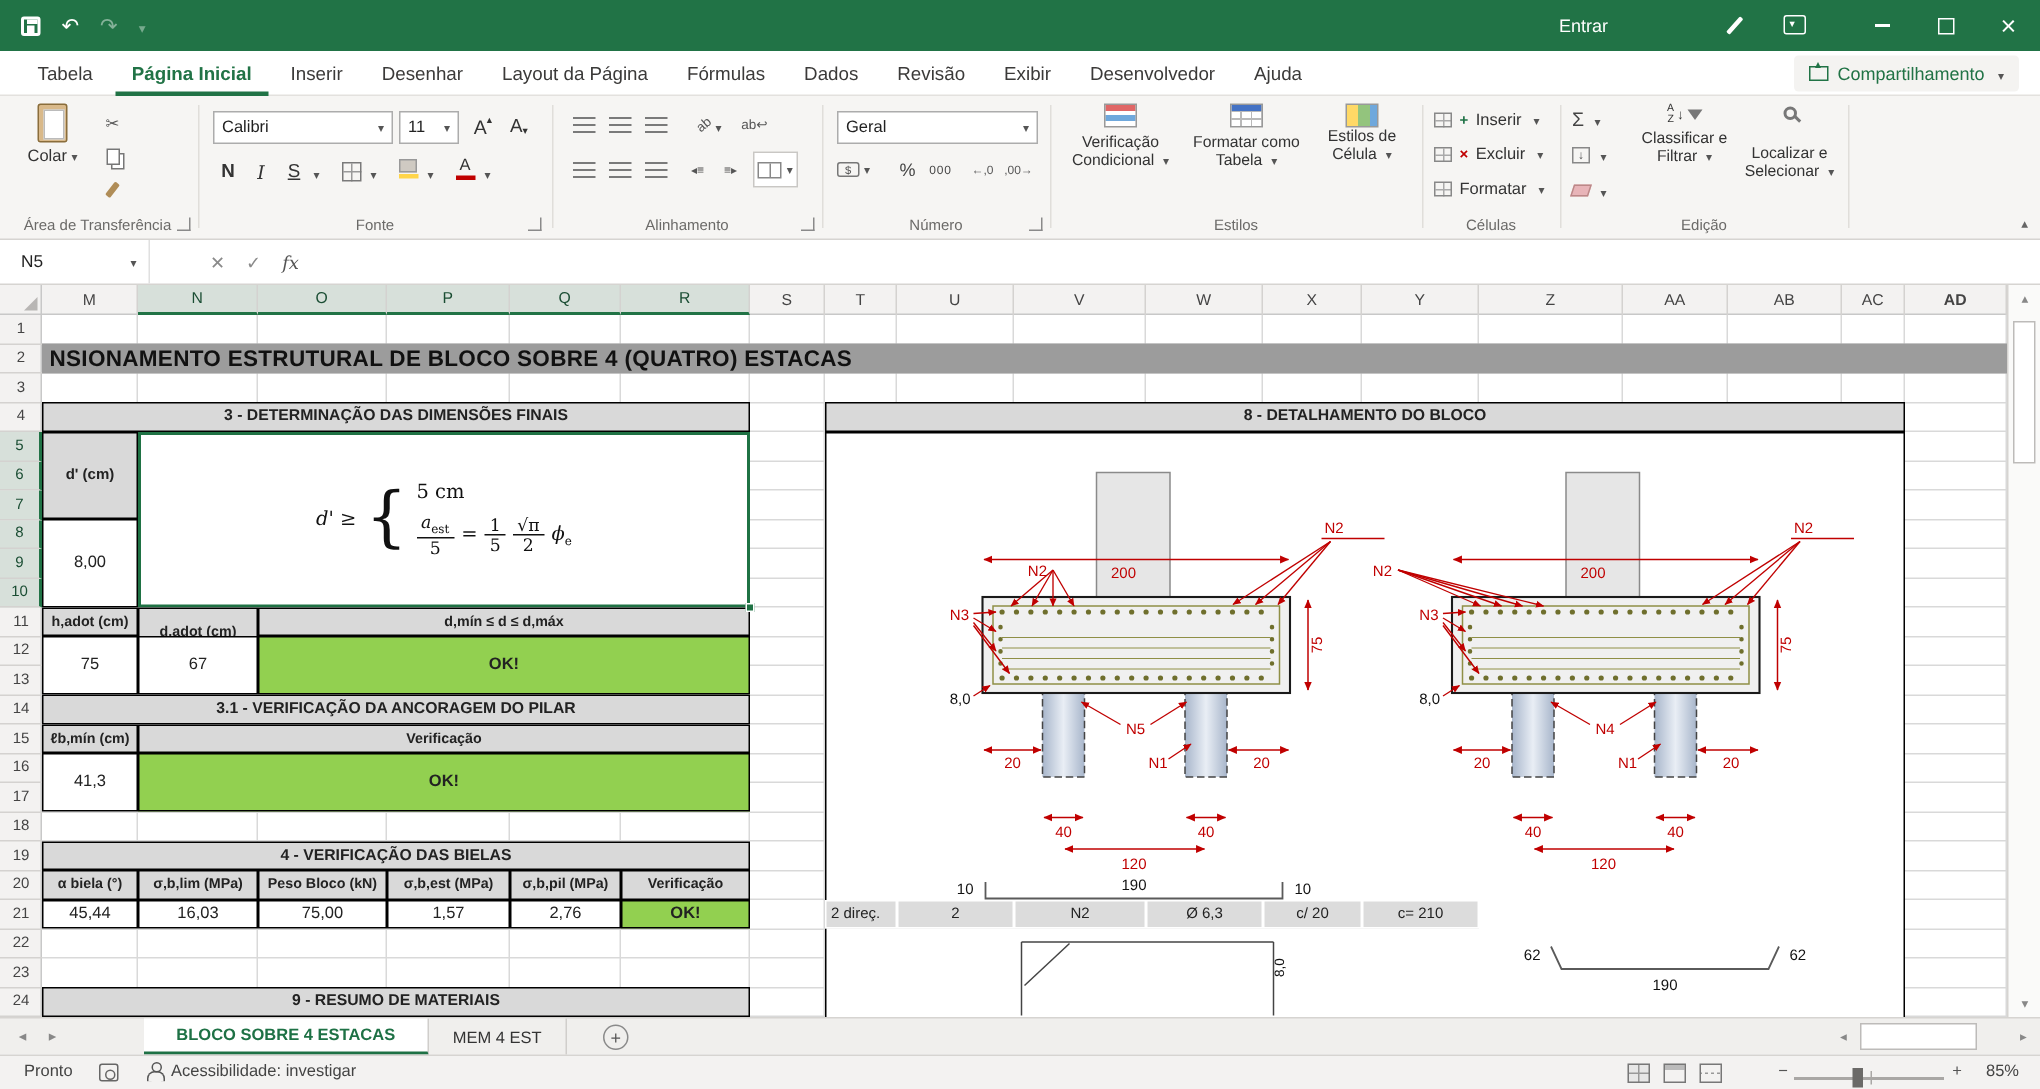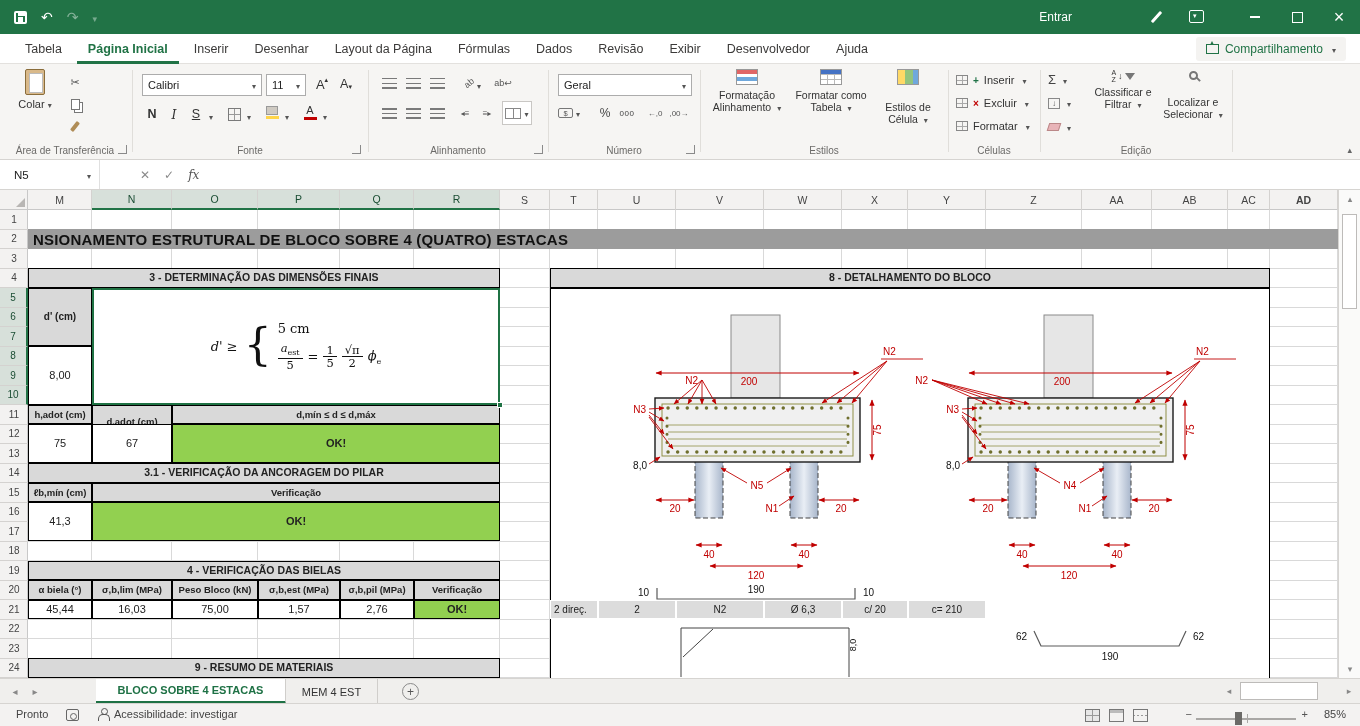--- a/index.html
+++ b/index.html
@@ -277,29 +277,29 @@
     <div class="albtn" style="left:594px;top:39px;font-size:12px;color:#444">%</div>
     <div class="albtn" style="left:616px;top:39px;font-size:8px;letter-spacing:.5px;color:#444">000</div>
     <div class="albtn" style="left:644px;top:39px;font-size:8px;color:#555">←,0</div>
     <div class="albtn" style="left:668px;top:39px;font-size:8px;color:#555">,00→</div>
     <div class="grplabel" style="left:548px;width:152px">Número</div>
     <div class="lnch" style="left:686px"></div>
     <div class="gsep" style="left:700px"></div>
 
     <div class="bigbtn2" style="left:706px;width:82px">
       <span class="ic-cond"></span>
-      <span style="margin-top:4px"><span>Formatação Alinhamento</span> <span class="dd"></span></span>
+      <span style="margin-top:4px"><span>Verificação Condicional</span> <span class="dd"></span></span>
     </div>
     <div class="bigbtn2" style="left:790px;width:82px">
       <span class="ic-table"></span>
       <span style="margin-top:4px"><span>Formatar como Tabela</span> <span class="dd"></span></span>
     </div>
     <div class="bigbtn2" style="left:872px;width:72px">
       <span class="ic-styles"></span>
-      <span style="margin-top:16px"><span>Estilos de Célula</span> <span class="dd"></span></span>
+      <span style="margin-top:0"><span>Estilos de Célula</span> <span class="dd"></span></span>
     </div>
     <div class="grplabel" style="left:700px;width:248px">Estilos</div>
     <div class="gsep" style="left:948px"></div>
 
     <div class="cellbtn" style="left:956px;top:10px">
         <span class="ic-grid"></span>
         <span class="mini" style="color:#1e7145">+</span>
         <span>Inserir</span>
         <span class="dd"></span>
       </div>

